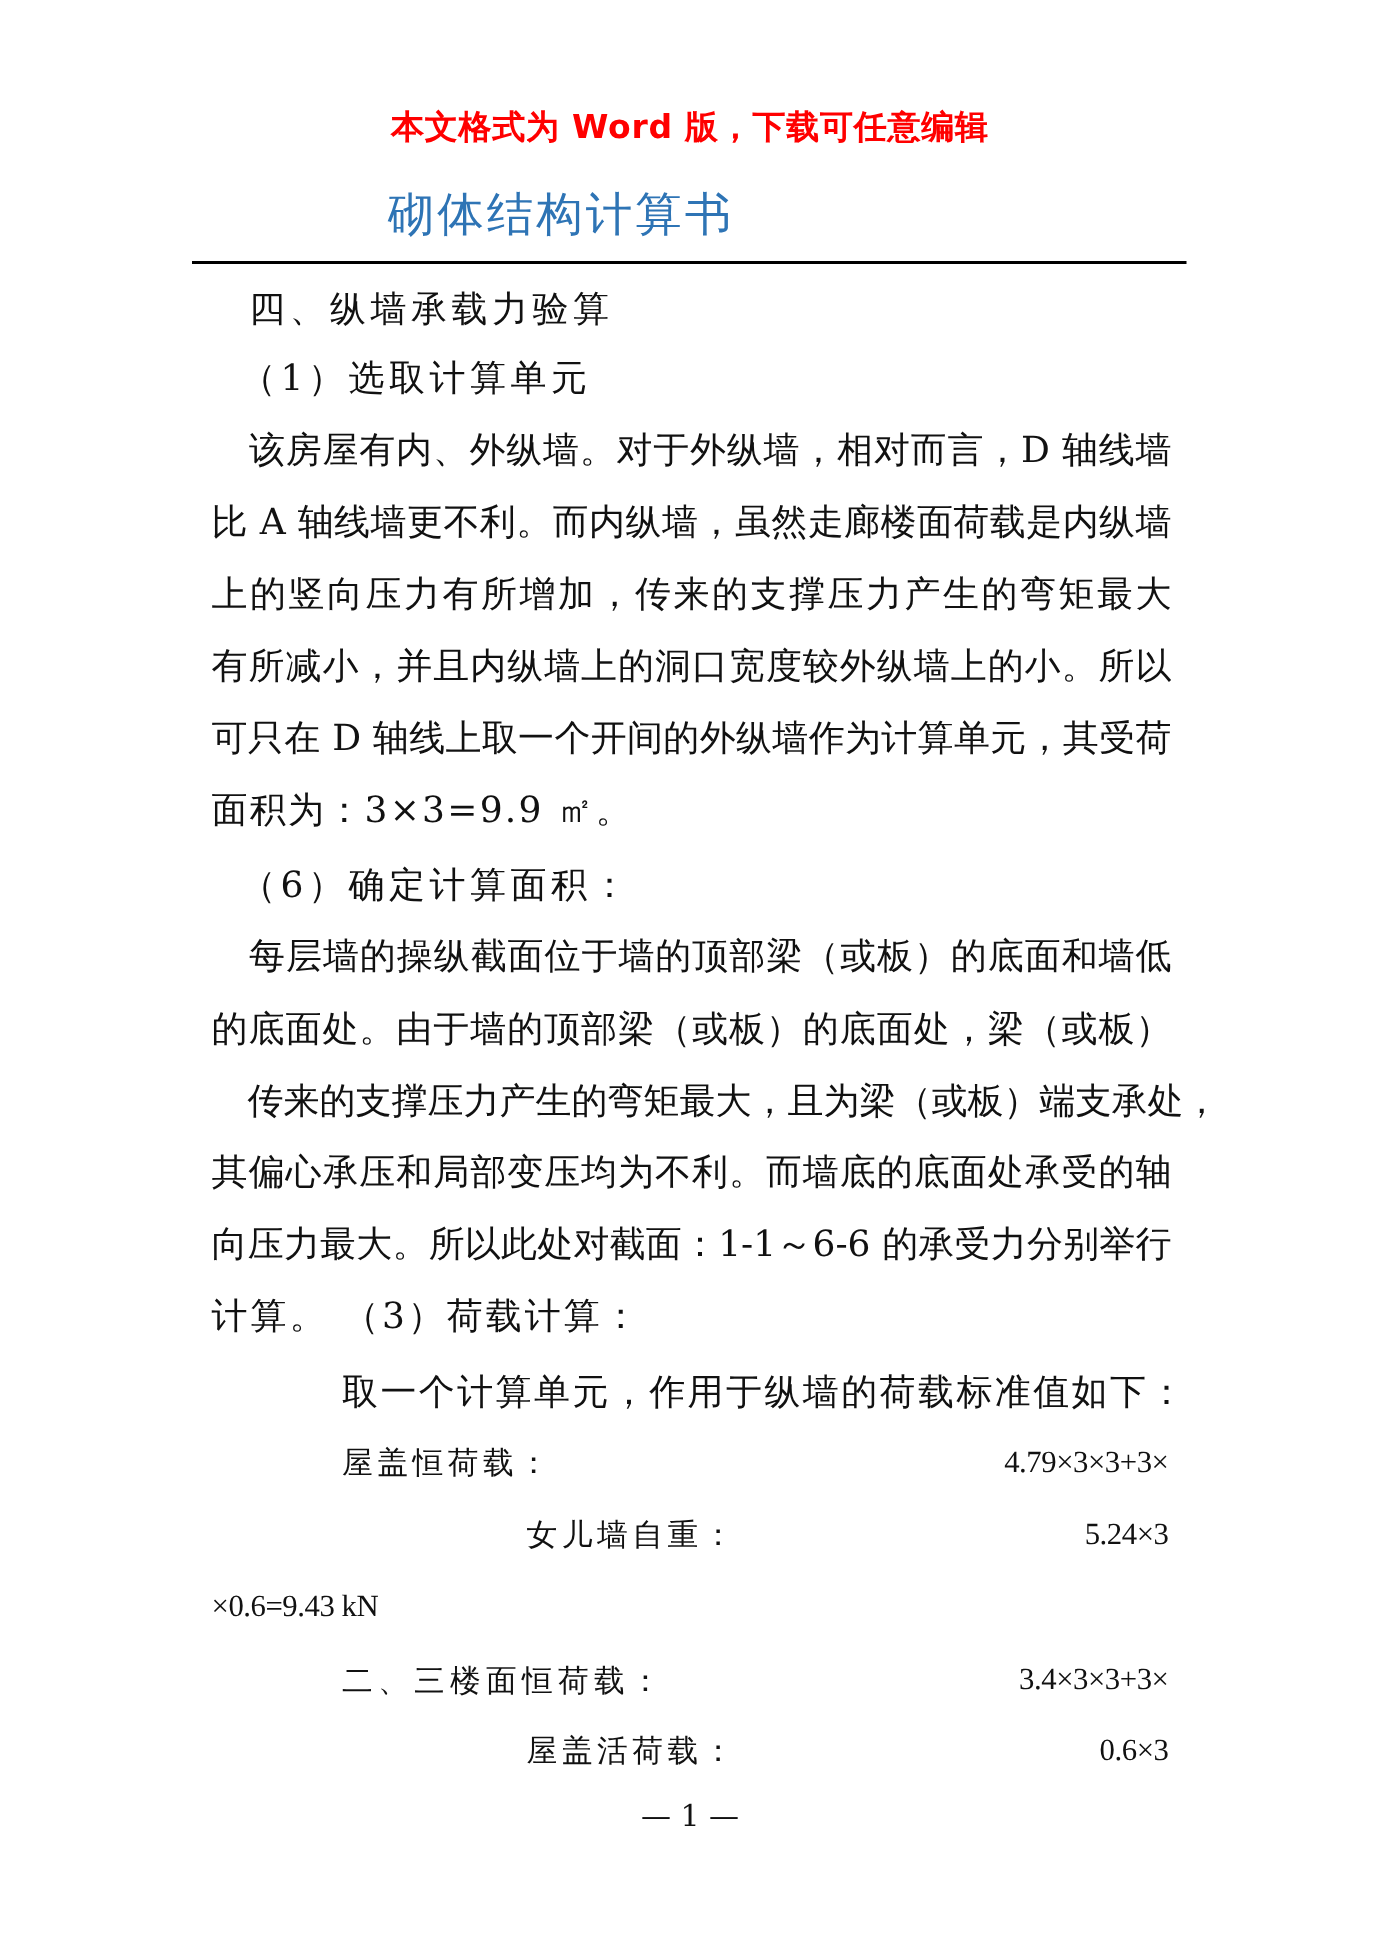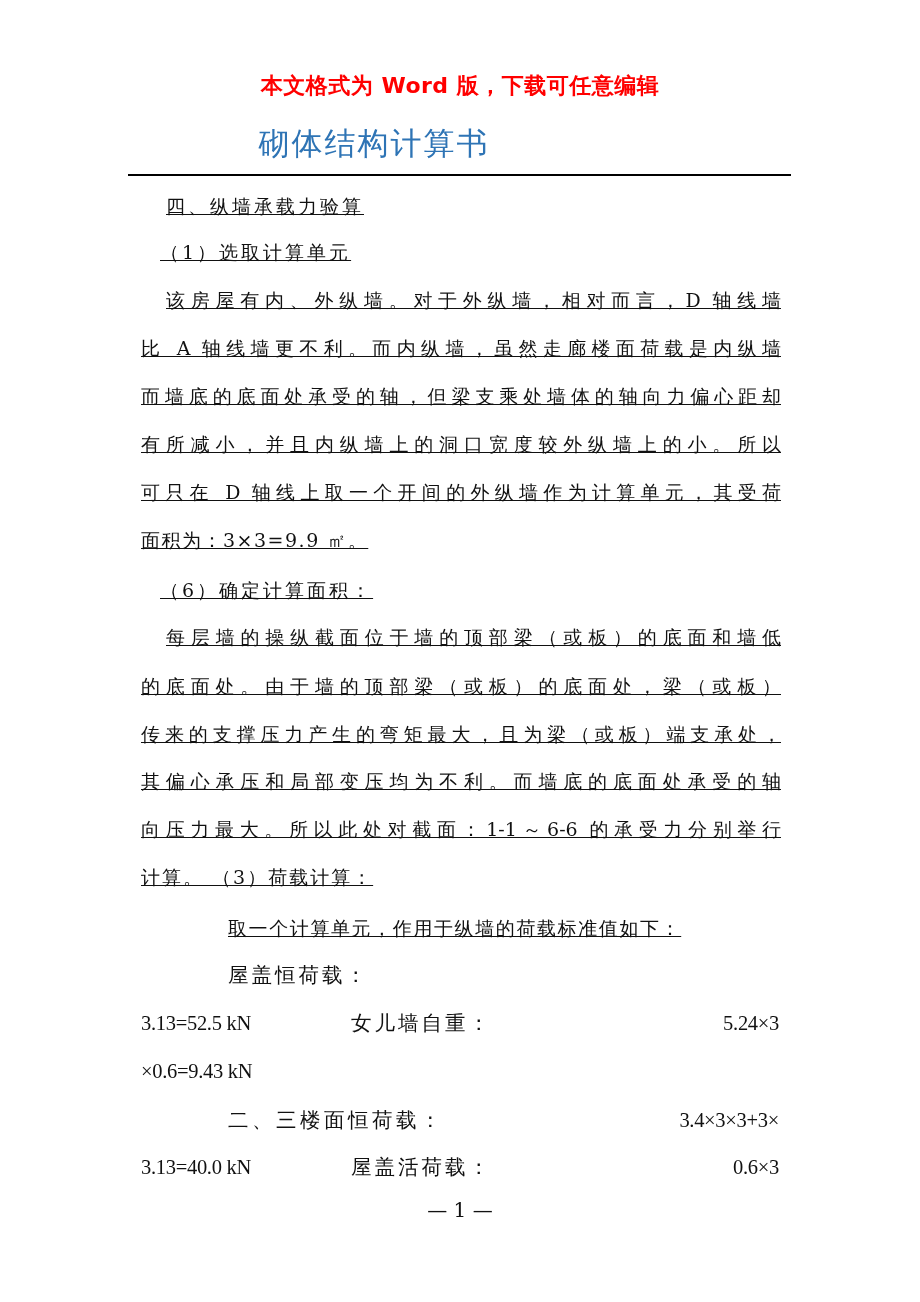--- a/index.html
+++ b/index.html
@@ -6,21 +6,21 @@
   body { width: 920px; height: 1302px; position: relative; overflow: hidden;
          font-family: "DejaVu Serif", "Liberation Serif", serif; color: #111; }
   .banner { position: absolute; left: 0; width: 920px; top: 66px; text-align: center;
             font-family: "DejaVu Sans", "Liberation Sans", sans-serif; font-weight: bold;
             font-size: 22px; line-height: 40px; letter-spacing: 0.5px; }
   .title { position: absolute; left: 0; width: 748px; top: 120px; text-align: center;
            font-family: "DejaVu Sans", "Liberation Sans", sans-serif;
            font-size: 31px; line-height: 46px; letter-spacing: 2px; }
   .rule { position: absolute; left: 128px; width: 663px; top: 174px; height: 2px; background: #000; }
   .line { position: absolute; left: 141px; width: 640px; height: 48px; line-height: 48px;
-          font-size: 19px; white-space: nowrap; letter-spacing: 2.3px; text-decoration: underline; }
+          font-size: 24px; white-space: nowrap; letter-spacing: 2.3px; }
   .line.justify { text-align: justify; text-align-last: justify; letter-spacing: 0; }
   .row { position: absolute; left: 141px; width: 638px; height: 48px; line-height: 48px;
          font-size: 20.5px; white-space: nowrap; }
   .row span { position: absolute; top: 0; }
   .num { font-family: "Liberation Serif", "DejaVu Serif", serif; letter-spacing: -0.3px; }
   .r { right: 0; }
   .pagenum { position: absolute; left: 0; width: 920px; top: 1190px; text-align: center;
              font-size: 20px; line-height: 40px; }
 </style>
 </head>
@@ -28,50 +28,49 @@
 
 <div class="banner" style="color:#FF0000;">本文格式为 Word 版，下载可任意编辑</div>
 <div class="title" style="color:#2E74B5;">砌体结构计算书</div>
 <div class="rule"></div>
 
 <div class="line" style="top:182px; left:166px; letter-spacing:3px;">四、纵墙承载力验算</div>
 <div class="line" style="top:228px; left:160px; letter-spacing:3px;">（1）选取计算单元</div>
 
 <div class="line justify" style="top:276px; left:166px; width:615px;">该房屋有内、外纵墙。对于外纵墙，相对而言，D 轴线墙</div>
 <div class="line justify" style="top:324px;">比 A 轴线墙更不利。而内纵墙，虽然走廊楼面荷载是内纵墙</div>
-<div class="line justify" style="top:372px;">而墙底的底面处承受的轴，但梁支乘处墙体的轴向力偏心距却</div>
+<div class="line justify" style="top:372px;">上的竖向压力有所增加，传来的支撑压力产生的弯矩最大</div>
 <div class="line justify" style="top:420px;">有所减小，并且内纵墙上的洞口宽度较外纵墙上的小。所以</div>
 <div class="line justify" style="top:468px;">可只在 D 轴线上取一个开间的外纵墙作为计算单元，其受荷</div>
 <div class="line" style="top:516px; letter-spacing:1.5px;">面积为：3×3=9.9 ㎡。</div>
 
 <div class="line" style="top:566px; left:160px; letter-spacing:3px;">（6）确定计算面积：</div>
 
 <div class="line justify" style="top:613px; left:166px; width:615px;">每层墙的操纵截面位于墙的顶部梁（或板）的底面和墙低</div>
 <div class="line justify" style="top:662px;">的底面处。由于墙的顶部梁（或板）的底面处，梁（或板）</div>
-<div class="line justify" style="top:710px;">传来的支撑压力产生的弯矩最大，且为梁（或板）端支承处，</div>
+<div class="line justify" style="top:710px;margin-left:24px;">传来的支撑压力产生的弯矩最大，且为梁（或板）端支承处，</div>
 <div class="line justify" style="top:757px;">其偏心承压和局部变压均为不利。而墙底的底面处承受的轴</div>
 <div class="line justify" style="top:805px;">向压力最大。所以此处对截面：1-1～6-6 的承受力分别举行</div>
 <div class="line" style="top:853px; letter-spacing:2px;">计算。  （3）荷载计算：</div>
 
 <div class="line" style="top:904px; left:228px; width:550px; letter-spacing:1.6px;">取一个计算单元，作用于纵墙的荷载标准值如下：</div>
 
 <div class="row" style="top:951px;">
   <span style="left:87px; letter-spacing:3px;">屋盖恒荷载：</span>
+  <span class="num r">4.79×3×3+3×</span>
 </div>
 <div class="row" style="top:999px;">
-  <span class="num" style="left:0;">3.13=52.5 kN</span>
   <span style="left:210px; letter-spacing:3px;">女儿墙自重：</span>
   <span class="num r">5.24×3</span>
 </div>
 <div class="row" style="top:1047px;">
   <span class="num" style="left:0;">×0.6=9.43 kN</span>
 </div>
 <div class="row" style="top:1096px;">
   <span style="left:87px; letter-spacing:3.5px;">二、三楼面恒荷载：</span>
   <span class="num r">3.4×3×3+3×</span>
 </div>
 <div class="row" style="top:1143px;">
-  <span class="num" style="left:0;">3.13=40.0 kN</span>
   <span style="left:210px; letter-spacing:3px;">屋盖活荷载：</span>
   <span class="num r">0.6×3</span>
 </div>
 
 <div class="pagenum">— 1 —</div>
 
 </body></html>

